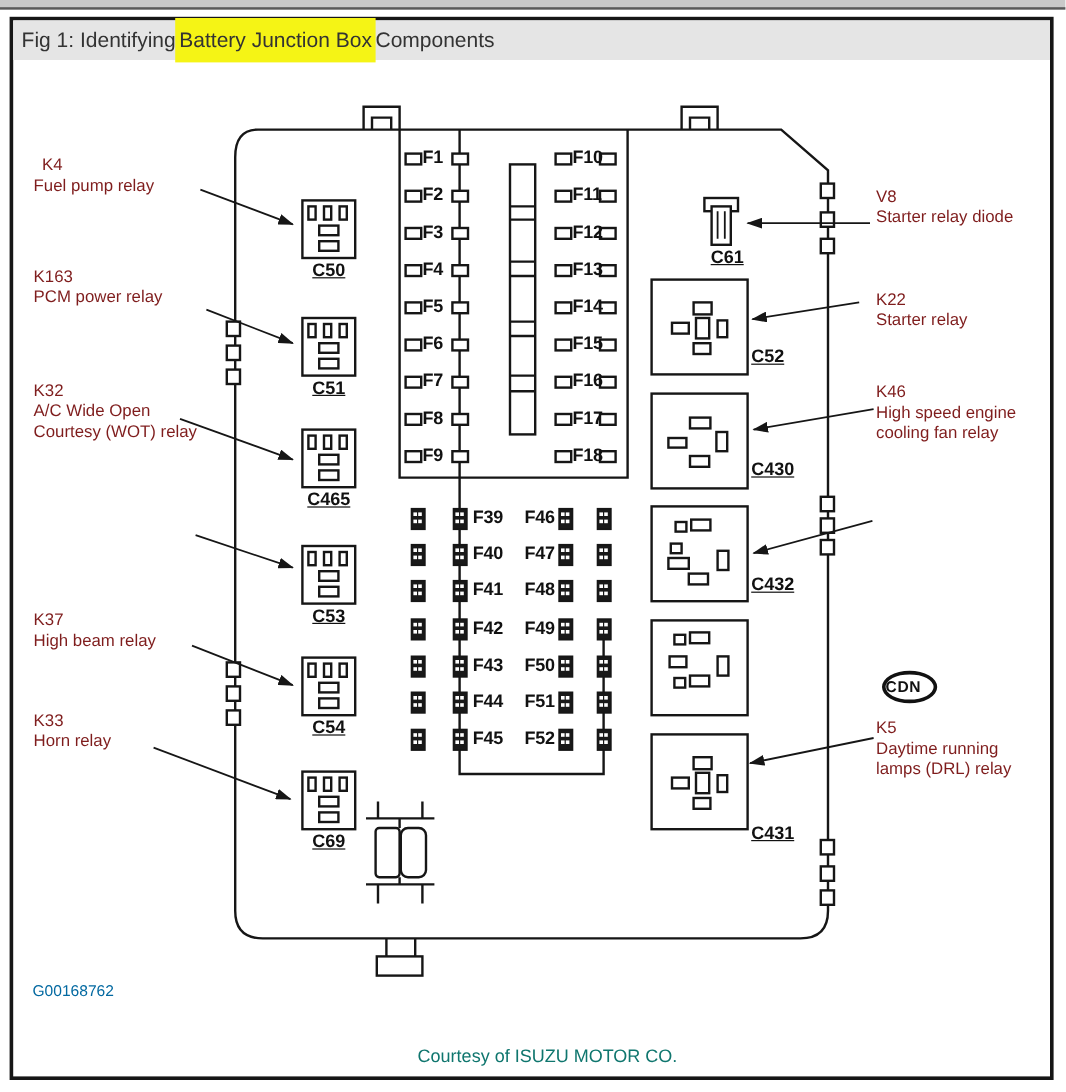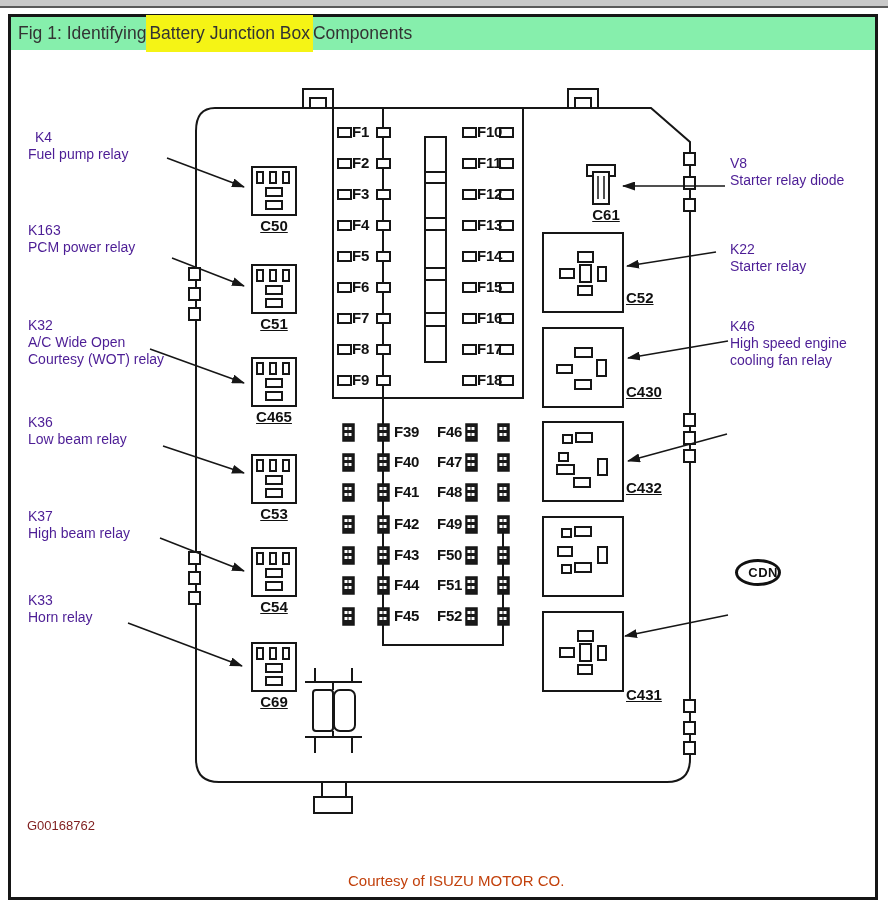--- a/index.html
+++ b/index.html
@@ -1,34 +1,34 @@
 <!DOCTYPE html>
 <html><head>
 <meta charset="utf-8">
 <style>
   html,body{margin:0;padding:0;width:888px;height:910px;background:#fff;
     font-family:"Liberation Sans",sans-serif;overflow:hidden;position:relative}
   #topstrip{position:absolute;left:0;top:0;width:888px;height:6px;background:#c9c9c9;
     border-bottom:2px solid #5a5a5a}
   #frame{position:absolute;left:8px;top:14px;width:870px;height:886px;
     border:3px solid #161616;background:#fff;box-sizing:border-box}
-  #titlebar{height:33px;background:#86efac;display:flex;align-items:center;
+  #titlebar{height:33px;background:#e5e5e5;display:flex;align-items:center;
     padding-left:7px;font-size:17.5px;color:#333;white-space:nowrap;overflow:visible}
   #titlebar .hl{background:#f5f415;padding:8px 3px}
   #diagram{position:absolute;left:0;top:0;width:888px;height:910px;pointer-events:none}
   #labels{position:absolute;left:0;top:0;width:888px;height:910px}
-  .lbl{position:absolute;font-size:14px;line-height:17px;color:#4c1d95;white-space:nowrap}
+  .lbl{position:absolute;font-size:14px;line-height:17px;color:#7f1d1d;white-space:nowrap}
   .flabel{position:absolute;font-weight:bold;font-size:15px;line-height:18px;color:#111;
     white-space:nowrap;letter-spacing:-0.2px}
   .clabel{position:absolute;font-weight:bold;font-size:15px;line-height:16px;color:#111;
     text-decoration:underline;text-align:center;white-space:nowrap}
-  #gnum{position:absolute;left:27px;top:818px;font-size:13px;color:#7f1d1d}
-  #courtesy{position:absolute;left:348px;top:872px;font-size:15px;color:#c2410c}
+  #gnum{position:absolute;left:27px;top:818px;font-size:13px;color:#0369a1}
+  #courtesy{position:absolute;left:348px;top:872px;font-size:15px;color:#0f766e}
   #cdn{position:absolute;left:735px;top:559px;width:46px;height:27px;border:3px solid #111;
-    border-radius:50%;box-sizing:border-box;text-align:right;font-weight:bold;
+    border-radius:50%;box-sizing:border-box;text-align:left;font-weight:bold;
     font-size:13px;line-height:21px;letter-spacing:0.5px;color:#111}
 </style>
 </head>
 <body>
 
 <div id="topstrip"></div>
 
 <div id="frame">
   <div id="titlebar">
       <span>Fig 1: Identifying </span>
@@ -405,24 +405,20 @@
     </div>
     <div class="lbl" style="left:28px;top:222px">
       <div>K163</div>
       <div>PCM power relay</div>
     </div>
     <div class="lbl" style="left:28px;top:317px">
       <div>K32</div>
       <div>A/C Wide Open</div>
       <div>Courtesy (WOT) relay</div>
     </div>
-    <div class="lbl" style="left:28px;top:414px">
-      <div>K36</div>
-      <div>Low beam relay</div>
-    </div>
     <div class="lbl" style="left:28px;top:508px">
       <div>K37</div>
       <div>High beam relay</div>
     </div>
     <div class="lbl" style="left:28px;top:592px">
       <div>K33</div>
       <div>Horn relay</div>
     </div>
     <div class="lbl" style="left:730px;top:155px">
       <div>V8</div>
@@ -430,13 +426,18 @@
     </div>
     <div class="lbl" style="left:730px;top:241px">
       <div>K22</div>
       <div>Starter relay</div>
     </div>
     <div class="lbl" style="left:730px;top:318px">
       <div>K46</div>
       <div>High speed engine</div>
       <div>cooling fan relay</div>
     </div>
+    <div class="lbl" style="left:730px;top:598px">
+      <div>K5</div>
+      <div>Daytime running</div>
+      <div>lamps (DRL) relay</div>
+    </div>
   </div>
 
 </body></html>

